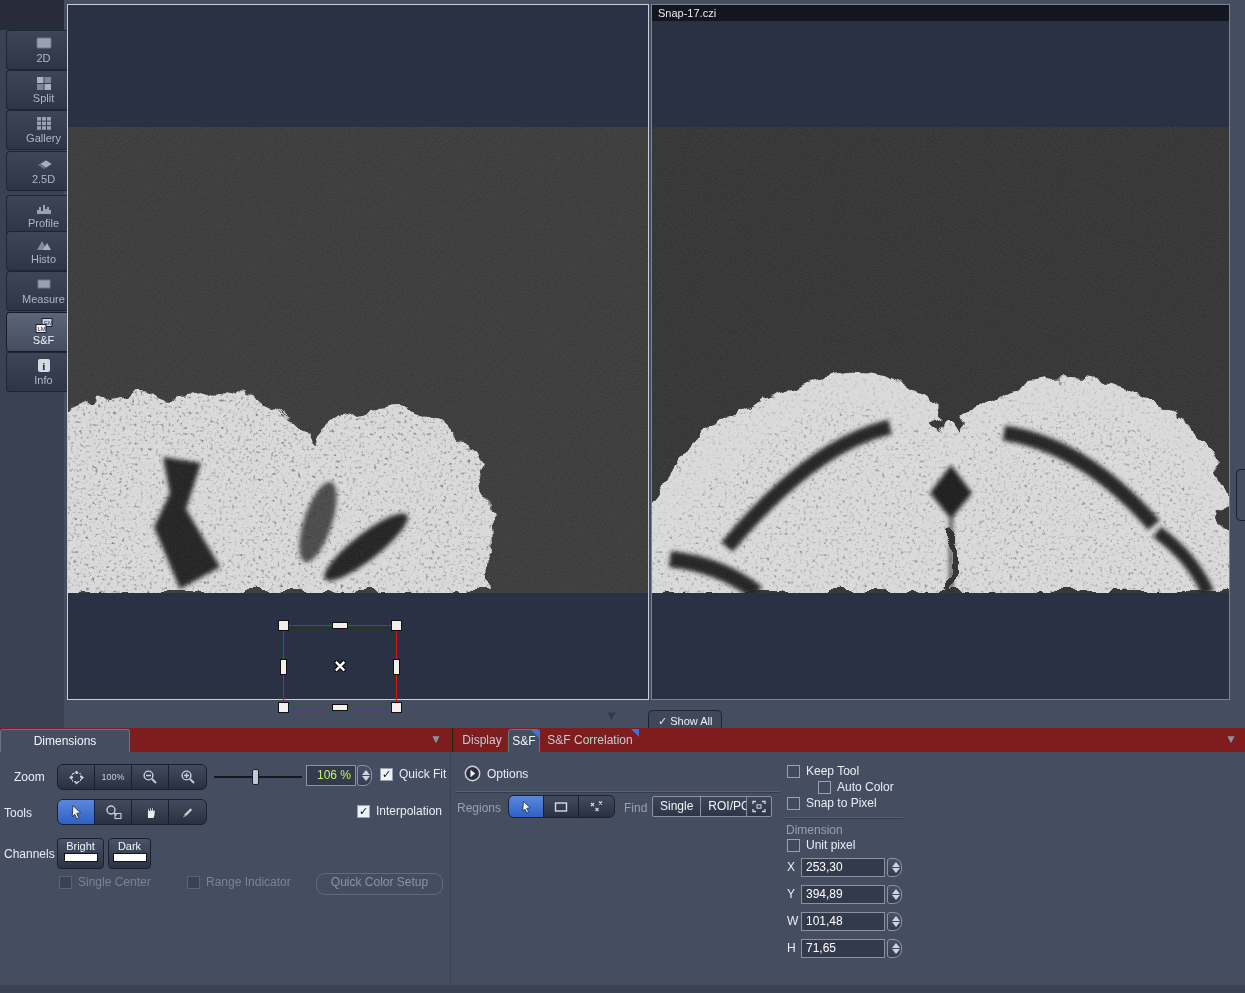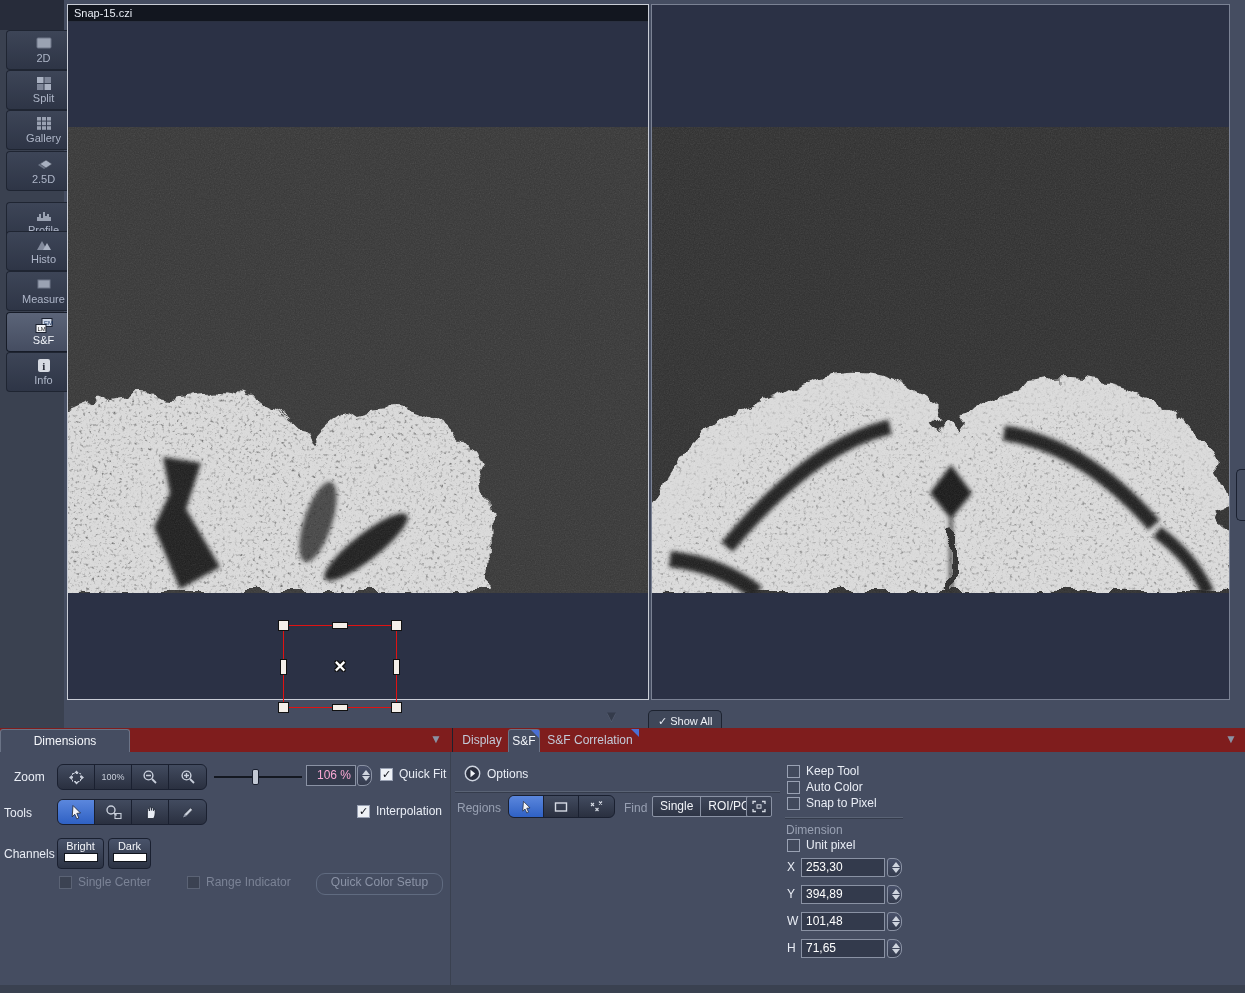--- a/index.html
+++ b/index.html
@@ -73,21 +73,21 @@
   .bgroup .cell.sel { background:linear-gradient(#5b87dd,#2f61c4); }
 
   
   .slider { position:absolute; }
   .slider .track { position:absolute; left:0; right:0; top:7px; height:2px; background:#141821; }
   .slider .thumb { position:absolute; top:0; width:7px; height:16px; background:#c2c8d4;
     border:1px solid #1a2030; border-radius:2px; }
 
   
   .spinfield { position:absolute; height:21px; background:#333a4c; border:1px solid #8a92a4;
-    color:#f9a8d4; font-size:12px; line-height:19px; padding:0 4px; }
+    color:#bef264; font-size:12px; line-height:19px; padding:0 4px; }
   .spinbtns { position:absolute; width:15px; height:21px; border:1px solid #8a92a4;
     border-radius:3px 8px 8px 3px; background:linear-gradient(#49516a,#353c4e); }
   .spinbtns i { position:absolute; left:4px; width:0; height:0; border-left:4px solid transparent;
     border-right:4px solid transparent; }
   .spinbtns .up { top:4px; border-bottom:5px solid #cfd4de; }
   .spinbtns .dn { bottom:4px; border-top:5px solid #cfd4de; }
 
   
   .cbrow { position:absolute; display:flex; align-items:center; gap:6px; }
   .cb { width:13px; height:13px; border:1px solid #99a1b3; background:#424a5d; display:inline-flex;
@@ -169,21 +169,21 @@
         </svg>
       <span class="lbl">Gallery</span>
     </div>
     <div class="side-tab" style="top:151px">
       <svg class="ic" viewBox="0 0 18 15">
           <polygon points="3,8 9,4 15,8 9,12" fill="#6e7688"></polygon>
           <polygon points="5,7 11,3 17,7 11,11" fill="#a8b0c0" stroke="#3a4150" stroke-width="0.6"></polygon>
         </svg>
       <span class="lbl">2.5D</span>
     </div>
-    <div class="side-tab" style="top:202px">
+    <div class="side-tab" style="top:195px">
       <svg class="ic" viewBox="0 0 18 15">
           <path d="M2 13 V9 H4 V6 H6 V10 H8 V4 H10 V8 H12 V6 H14 V9 H16 V13 Z" fill="#9aa2b2"></path>
         </svg>
       <span class="lbl">Profile</span>
     </div>
     <div class="side-tab" style="top:231px">
       <svg class="ic" viewBox="0 0 18 15">
           <polygon points="2,13 7,4 12,13" fill="#828a9c"></polygon>
           <polygon points="8,13 12,6 16,13" fill="#aab2c2"></polygon>
         </svg>
@@ -207,21 +207,20 @@
     <div class="side-tab" style="top:352px">
       <svg class="ic" viewBox="0 0 18 15">
           <rect x="3" y="1" width="12" height="13" rx="2" fill="#d6dae2"></rect>
           <text x="7.2" y="12" font-size="11" font-weight="bold" fill="#1f2430" font-family="Liberation Serif,serif">i</text>
         </svg>
       <span class="lbl">Info</span>
     </div>
   </div>
 
   <div class="panel p-left">
-    <div class="titlebar">Snap-15.czi</div>
     <div class="micro-wrap">
       <svg class="micro" viewBox="0 0 580 466" preserveAspectRatio="none">
         <defs>
           <filter id="grain" x="0%" y="0%" width="100%" height="100%">
             <feTurbulence type="fractalNoise" baseFrequency="0.8" numOctaves="2" seed="11" stitchTiles="stitch"></feTurbulence>
             <feColorMatrix type="saturate" values="0"></feColorMatrix>
             <feComponentTransfer>
                 <feFuncA type="linear" slope="0.16" intercept="0"></feFuncA>
               </feComponentTransfer>
           </filter>
@@ -259,20 +258,21 @@
         <span class="h eh" style="left:50%;top:-4px;transform:translateX(-50%)"></span>
         <span class="h eh" style="left:50%;bottom:-4px;transform:translateX(-50%)"></span>
         <span class="h ev" style="left:-4px;top:50%;transform:translateY(-50%)"></span>
         <span class="h ev" style="right:-4px;top:50%;transform:translateY(-50%)"></span>
         <span class="cx">×</span>
       </div>
     </div>
   </div>
 
   <div class="panel p-right">
+    <div class="titlebar">Snap-17.czi</div>
     <div class="micro-wrap">
       <svg class="micro" viewBox="0 0 577 466" preserveAspectRatio="none">
         <rect x="0" y="0" width="577" height="466" fill="#2e2e2e"></rect>
         <g filter="url(#tissue)">
           <path d="M-20 466 Q -12 360 55 305 Q 135 242 232 264 Q 288 278 296 335 L 296 466 Z" fill="#8f8f8f"></path>
           <path d="M302 466 L 302 335 Q 310 282 368 268 Q 458 248 518 302 Q 566 348 585 466 Z" fill="#8b8b8b"></path>
           <path d="M-20 430 Q 40 330 150 272 Q 230 240 280 300" fill="none" stroke="#b8b8b8" stroke-width="30"></path>
           <path d="M320 300 Q 390 250 470 276 Q 540 300 566 380" fill="none" stroke="#b4b4b4" stroke-width="30"></path>
           <ellipse cx="299" cy="350" rx="20" ry="58" fill="#a0a0a0"></ellipse>
         </g>
@@ -452,21 +452,21 @@
             <path d="M4 11.5 H1 V9"></path>
             <rect x="5" y="4.8" width="4" height="3.4" stroke-width="1"></rect>
           </g>
         </svg>
     </div>
 
     <div class="cbrow" style="left:787px;top:36px">
       <span class="cb"></span>
       <span class="t">Keep Tool</span>
     </div>
-    <div class="cbrow" style="left:787px;top:52px">
+    <div class="cbrow" style="left:818px;top:52px">
       <span class="cb"></span>
       <span class="t">Auto Color</span>
     </div>
     <div class="cbrow" style="left:787px;top:68px">
       <span class="cb"></span>
       <span class="t">Snap to Pixel</span>
     </div>
     <div class="sep" style="left:785px;top:89px;width:118px"></div>
     <span class="lab dim" style="left:786px;top:95px">Dimension</span>
     <div class="cbrow" style="left:787px;top:110px">

